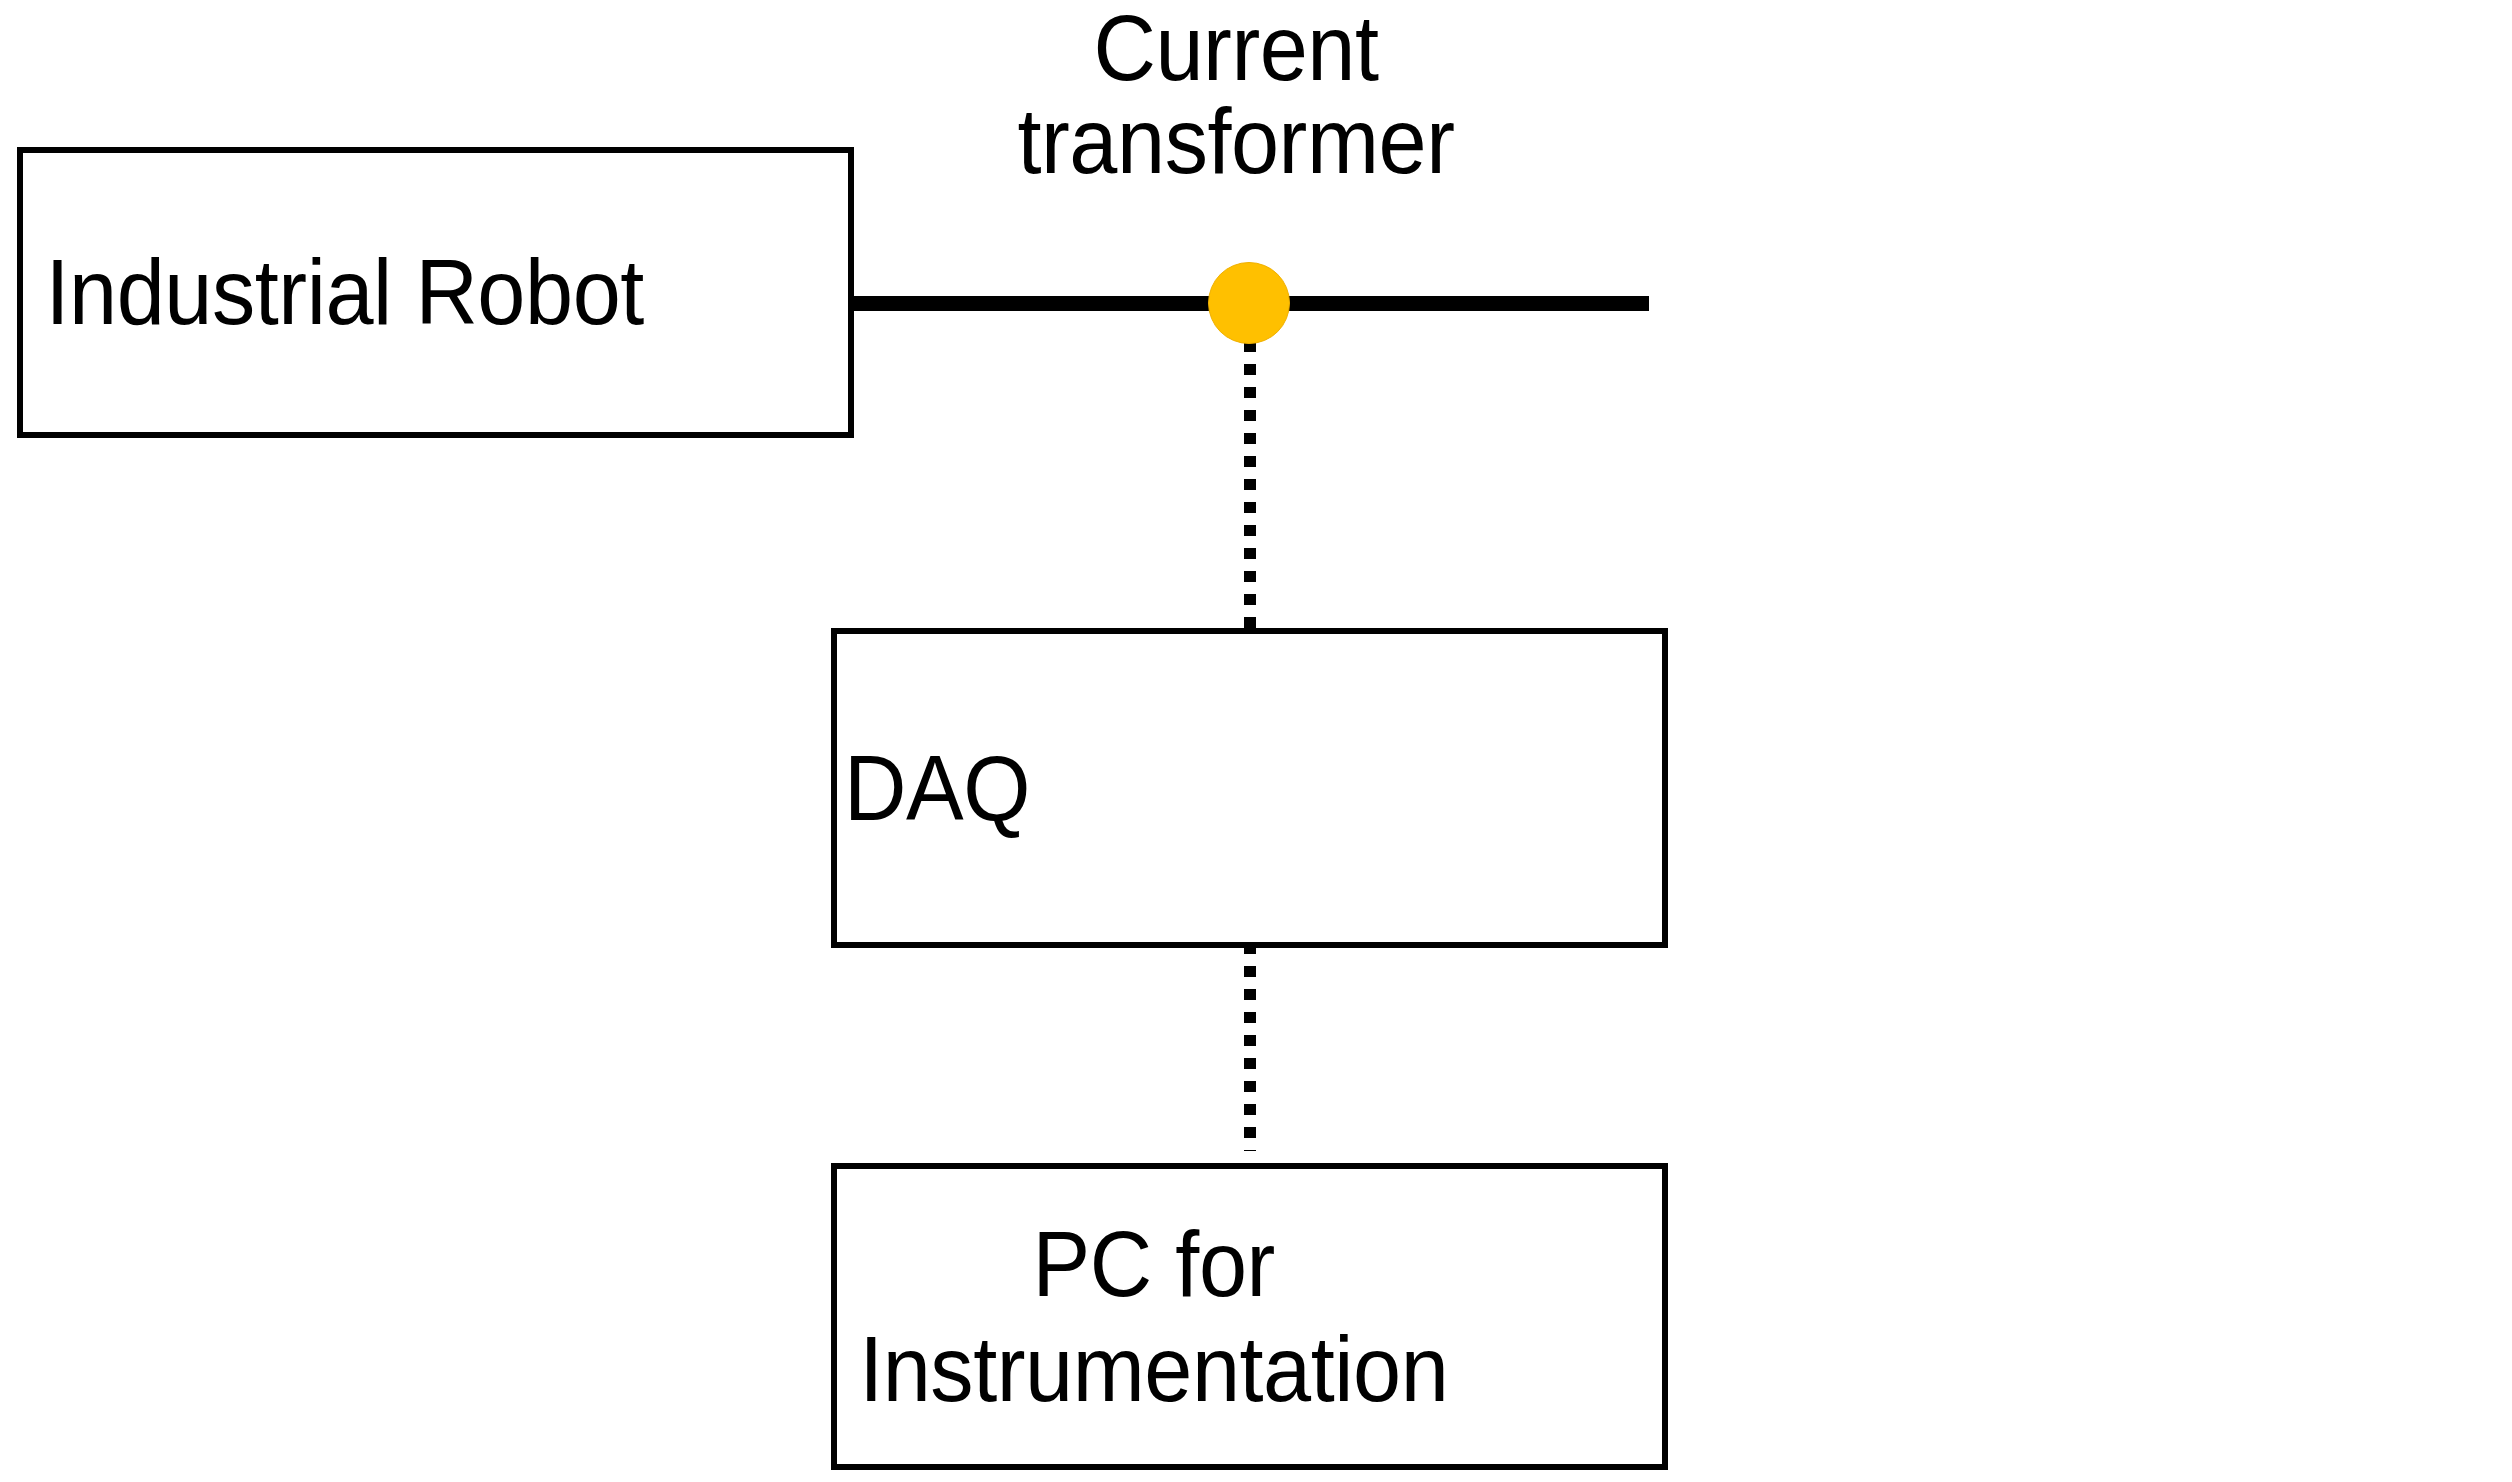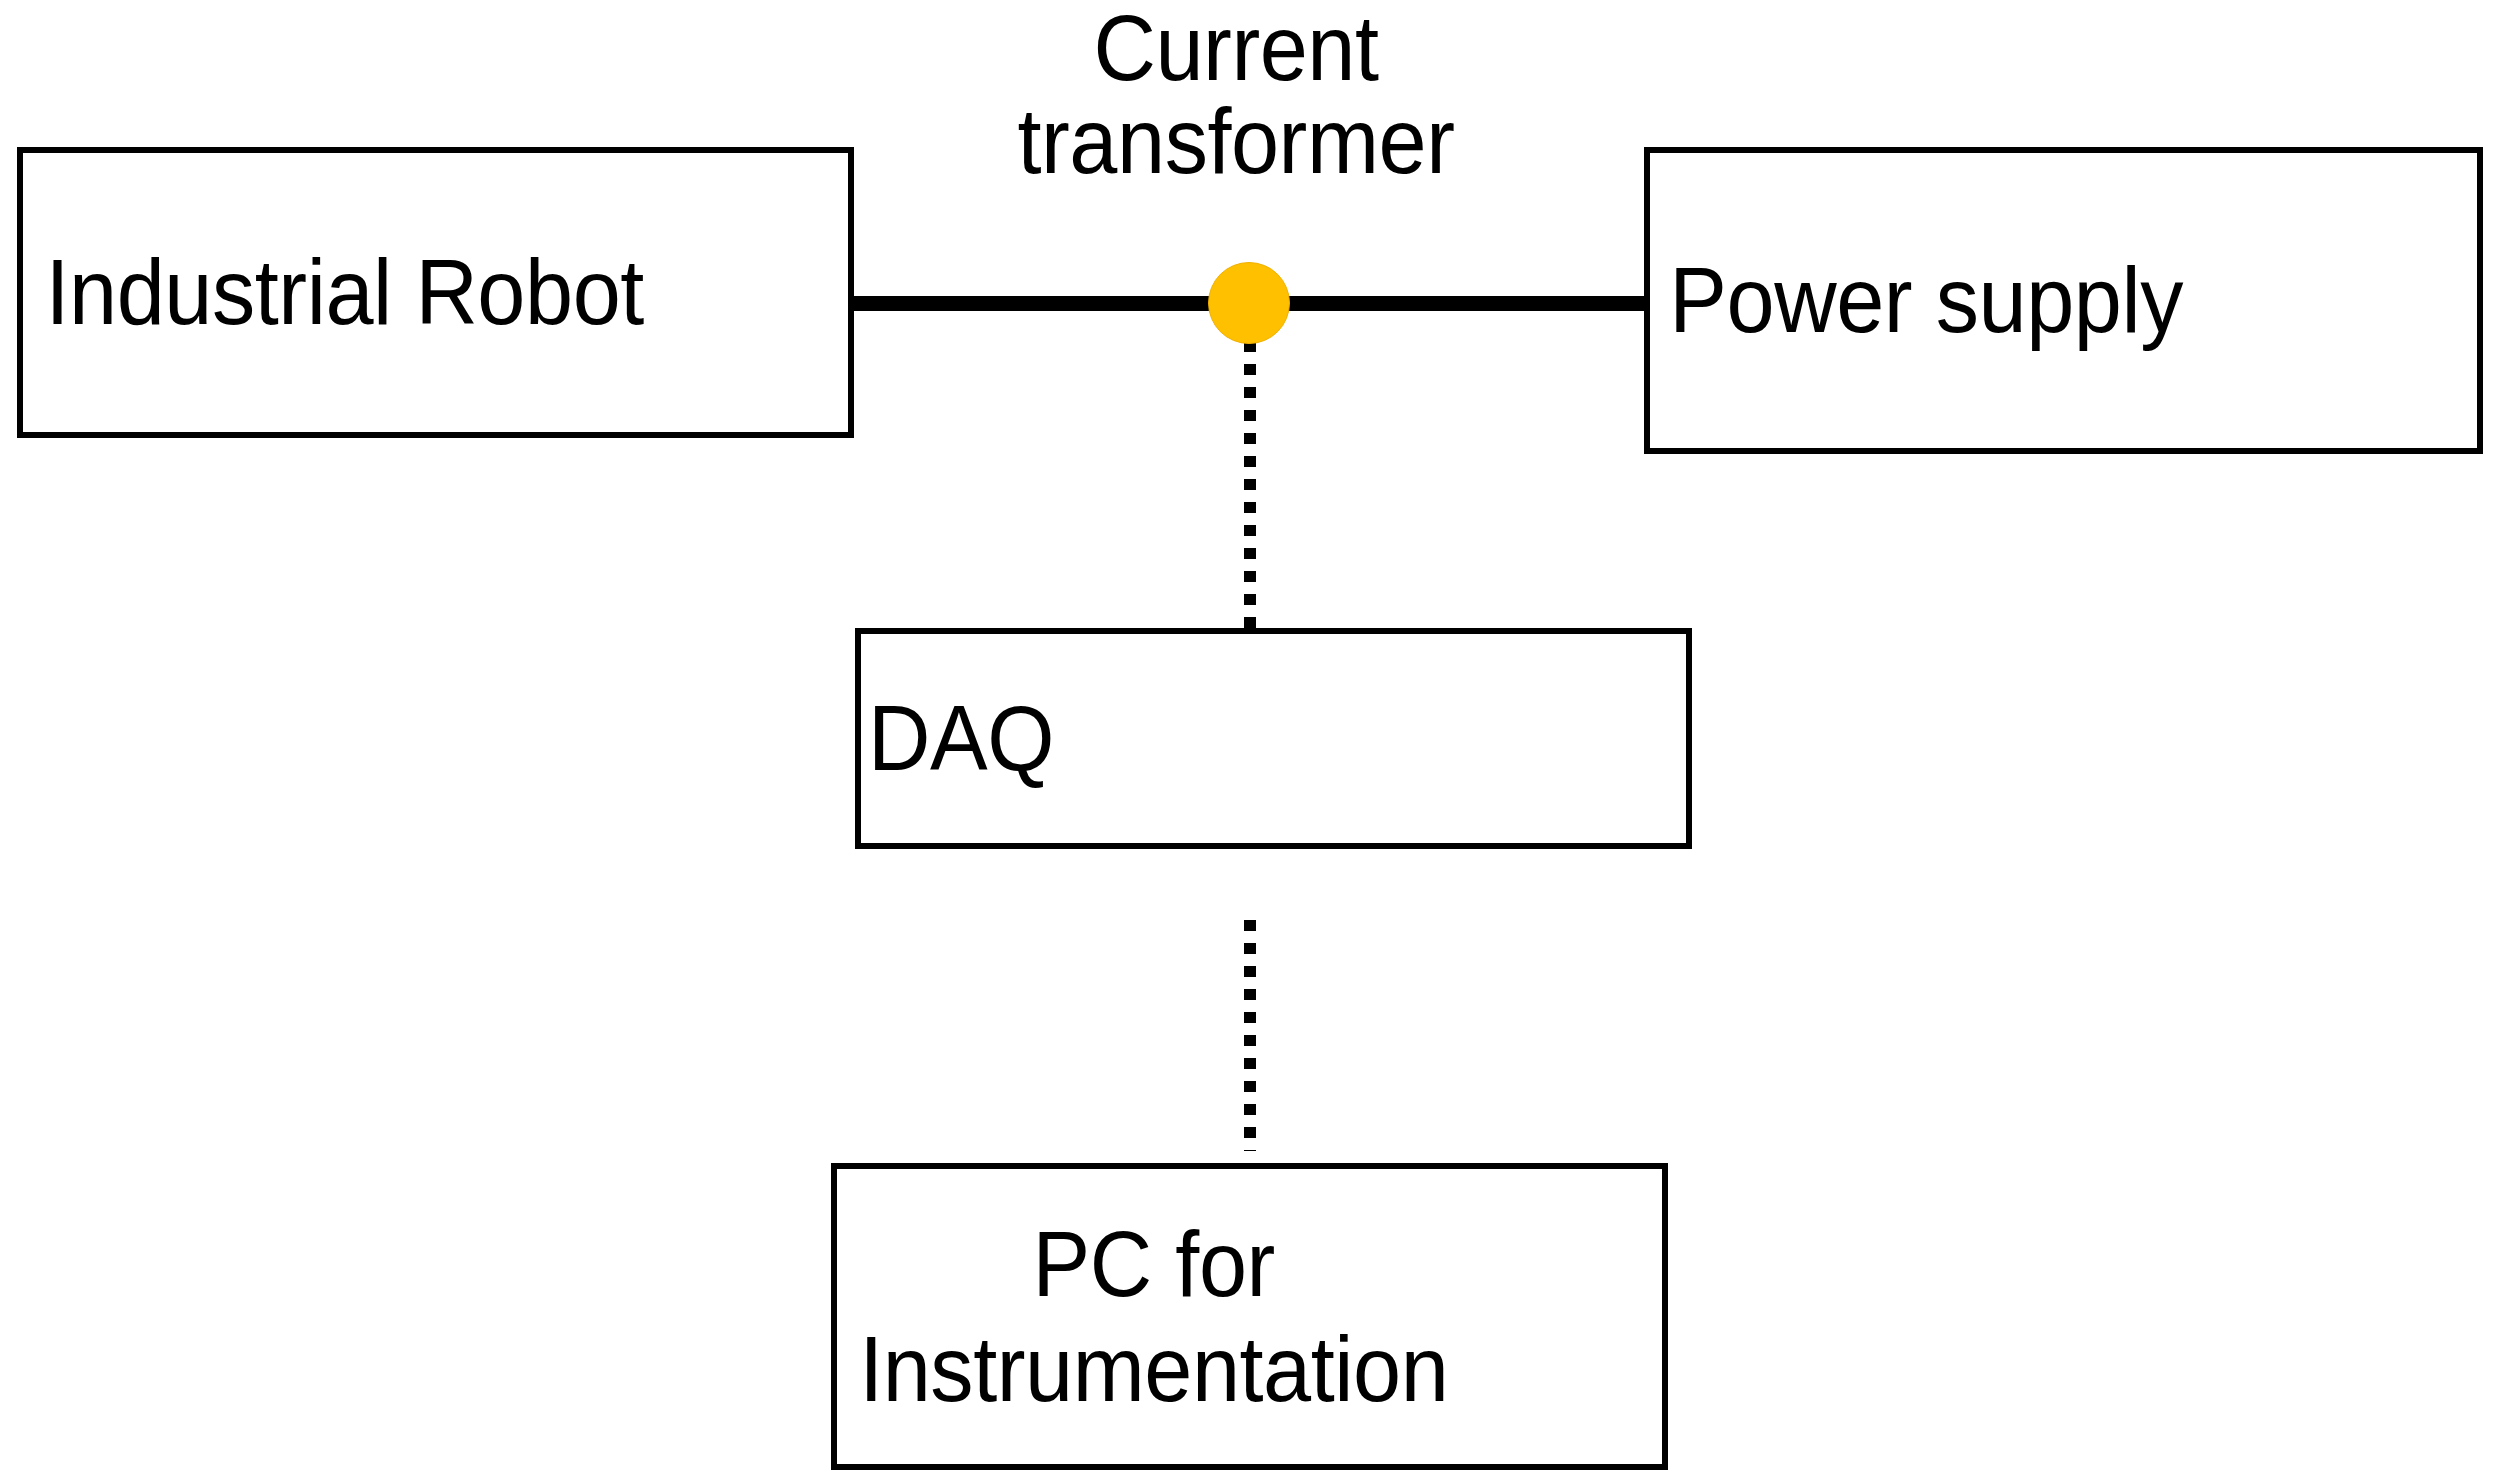--- a/index.html
+++ b/index.html
@@ -35,21 +35,21 @@
     color: #000000;
     text-align: center;
     letter-spacing: -0.5px;
     white-space: pre-line;
     font-weight: 400;
     transform: scaleX(0.93);
   }
 
   #block-industrial-robot { left: 16.5px;  top: 147px;  width: 837px; height: 291px; }
   #block-power-supply     { left: 1644px;top: 147px;  width: 839px; height: 307px; }
-  #block-daq              { left: 831px; top: 628px;  width: 837px; height: 221px; margin-left: 24px; }
+  #block-daq              { left: 831px; top: 628px;  width: 837px; height: 320px; }
   #block-pc               { left: 831px; top: 1147px; width: 837px; height: 307px; margin-top: 16px; }
 
   
   .solid-line-h {
     position: absolute;
     background: #000000;
     z-index: 3;
   }
   #power-line-left  { left: 848px;  top: 296px; width: 407px; height: 14.5px; }
   #power-line-right { left: 1245px; top: 296px; width: 404px; height: 14.5px; }
@@ -101,23 +101,20 @@
 </style>
 </head>
 <body>
 
 <div id="canvas">
 
   <div class="block" id="block-industrial-robot">
     <span class="block-label">Industrial Robot</span>
   </div>
 
-  <div class="block" id="block-power-supply">
-    <span class="block-label">Power supply</span>
-  </div>
 
   <div class="block" id="block-daq">
     <span class="block-label">DAQ</span>
   </div>
 
   <div class="block" id="block-pc">
     <span class="block-label">PC for
 Instrumentation</span>
   </div>
 

